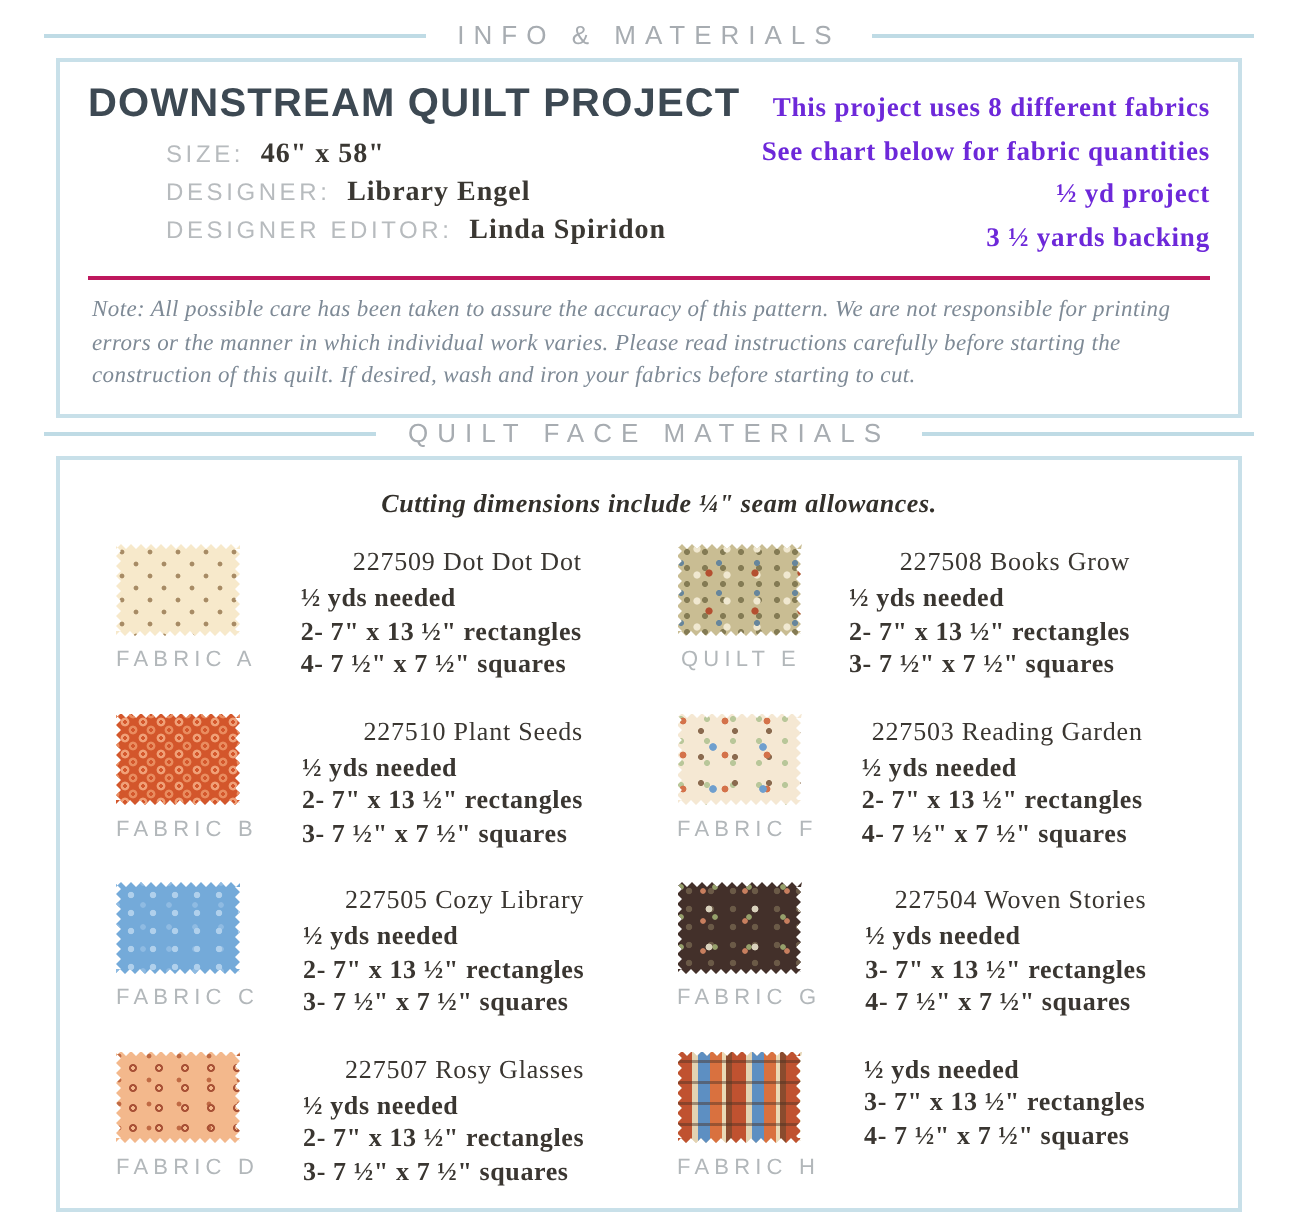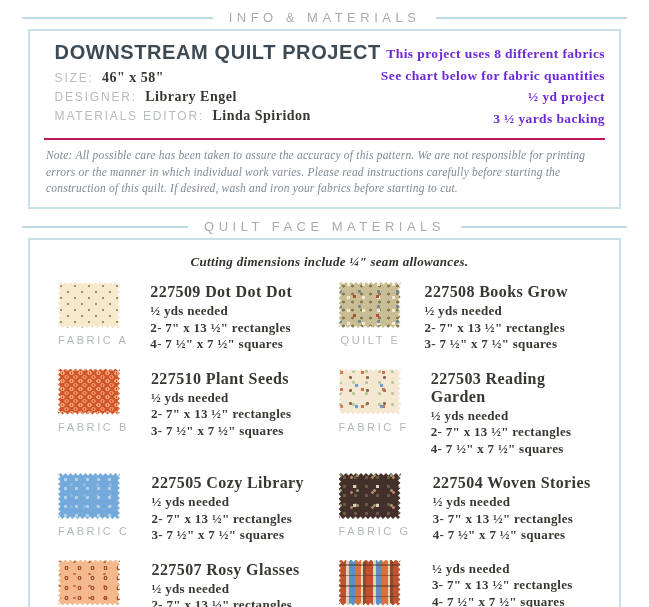--- a/index.html
+++ b/index.html
@@ -8,38 +8,38 @@
 
   
   .hdr { display:flex; align-items:center; gap:16px; margin:0 22px; }
   .hdr .rule { flex:1; height:2px; background:#bfdbe5; }
   .hdr .hdr-txt { color:#a7acb1; font-size:13px; letter-spacing:4.5px; white-space:nowrap; font-weight:400; }
 
   .box { margin:4px 28px 0; border:2px solid #c8e0e9; background:#fff; }
 
   
   .info-box { padding:10px 14px 0; }
-  .info-top { display:flex; justify-content:flex-end; align-items:flex-start; }
+  .info-top { display:flex; justify-content:space-between; align-items:flex-start; }
   .proj-title { font-size:20px; font-weight:700; color:#3d4953; letter-spacing:0.6px; margin-bottom:6px; }
   .field { margin-top:3px; font-size:12px; }
-  .field .flabel { color:#b7bbbe; letter-spacing:1.8px; font-weight:400; }
+  .field .flabel { color:#b7bbbe; letter-spacing:1.8px; font-weight:400;margin-left:39px; }
   .field .fvalue { font-family:"Liberation Serif", serif; font-weight:700; color:#3a3732; font-size:14px; letter-spacing:0.5px; margin-left:5px; }
   .summary { text-align:right; font-family:"Liberation Serif", serif; font-weight:700; color:#6d28d9; font-size:13.5px; line-height:21.5px; letter-spacing:0.4px; padding-top:2px; }
   .note { margin:9px 0 0; border-top:2px solid #be185d; padding:7px 2px 10px; font-family:"Liberation Serif", serif; font-style:italic; color:#7e8a96; font-size:11.5px; line-height:1.45; letter-spacing:0.2px; }
 
   
   .mat-box { padding:8px 18px 10px 28px; }
   .subtitle { text-align:center; font-family:"Liberation Serif", serif; font-style:italic; font-weight:700; color:#33302b; font-size:13px; margin:6px 0 12px; letter-spacing:0.3px; }
   .grid { display:grid; grid-template-columns:1fr 1fr; column-gap:18px; row-gap:16px; }
   .card { display:flex; gap:22px; }
   .swatch-col { flex:0 0 64px;text-align:center; }
   .swatch { width:62px; height:46px; }
   .fabric-label { margin-top:6px; font-size:11px; letter-spacing:2.6px; color:#b2b7ba; white-space:nowrap; }
   .card-text { font-family:"Liberation Serif", serif; color:#3a3631; padding-top:1px; }
-  .sku { font-weight:700; font-size:16px; letter-spacing:0.4px; margin-bottom:2px; }
+  .sku { font-weight:400; font-size:13px; letter-spacing:0.4px; margin-bottom:2px;text-align:right; }
   .detail { font-weight:700; font-size:13px; line-height:16.5px; letter-spacing:0.3px; }
 
   
   .sw-a { background-color:#f7e9cb;
     background-image:radial-gradient(circle,#a originally 1px,transparent 1.4px); }
   .sw-a { background-image:
     radial-gradient(circle,#a78b65 1px,rgba(0,0,0,0) 1.4px),
     radial-gradient(circle,#a78b65 1px,rgba(0,0,0,0) 1.4px);
     background-size:14px 12px,14px 12px; background-position:3px 4px,10px 10px; }
   .sw-b { background-color:#d3562b;
@@ -103,35 +103,35 @@
         <div class="proj-title">DOWNSTREAM QUILT PROJECT</div>
         <div class="field">
           <span class="flabel">SIZE:</span>
           <span class="fvalue">46" x 58"</span>
         </div>
         <div class="field">
           <span class="flabel">DESIGNER:</span>
           <span class="fvalue">Library Engel</span>
         </div>
         <div class="field">
-          <span class="flabel">MATERIALS EDITOR:</span>
+          <span class="flabel">DESIGNER EDITOR:</span>
           <span class="fvalue">Linda Spiridon</span>
         </div>
       </div>
       <div class="summary">
         <div>This project uses 8 different fabrics</div>
         <div>See chart below for fabric quantities</div>
         <div>½ yd project</div>
         <div>3 ½ yards backing</div>
       </div>
     </div>
     <div class="note">Note: All possible care has been taken to assure the accuracy of this pattern. We are not responsible for printing errors or the manner in which individual work varies. Please read instructions carefully before starting the construction of this quilt. If desired, wash and iron your fabrics before starting to cut.</div>
   </div>
 
-  <div class="hdr" style="padding-top:10px;">
+  <div class="hdr" style="">
     <div class="rule"></div>
     <div class="hdr-txt">QUILT FACE MATERIALS</div>
     <div class="rule"></div>
   </div>
 
   <div class="box mat-box">
     <div class="subtitle">Cutting dimensions include ¼" seam allowances.</div>
     <div class="grid">
 
       <div class="card">

